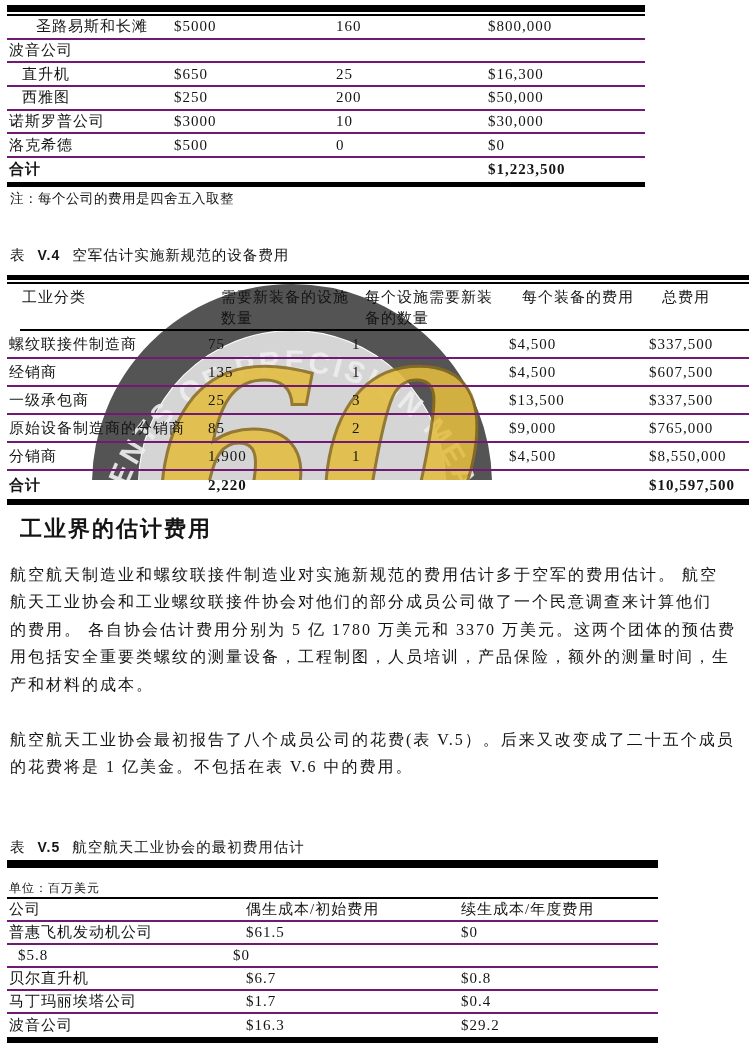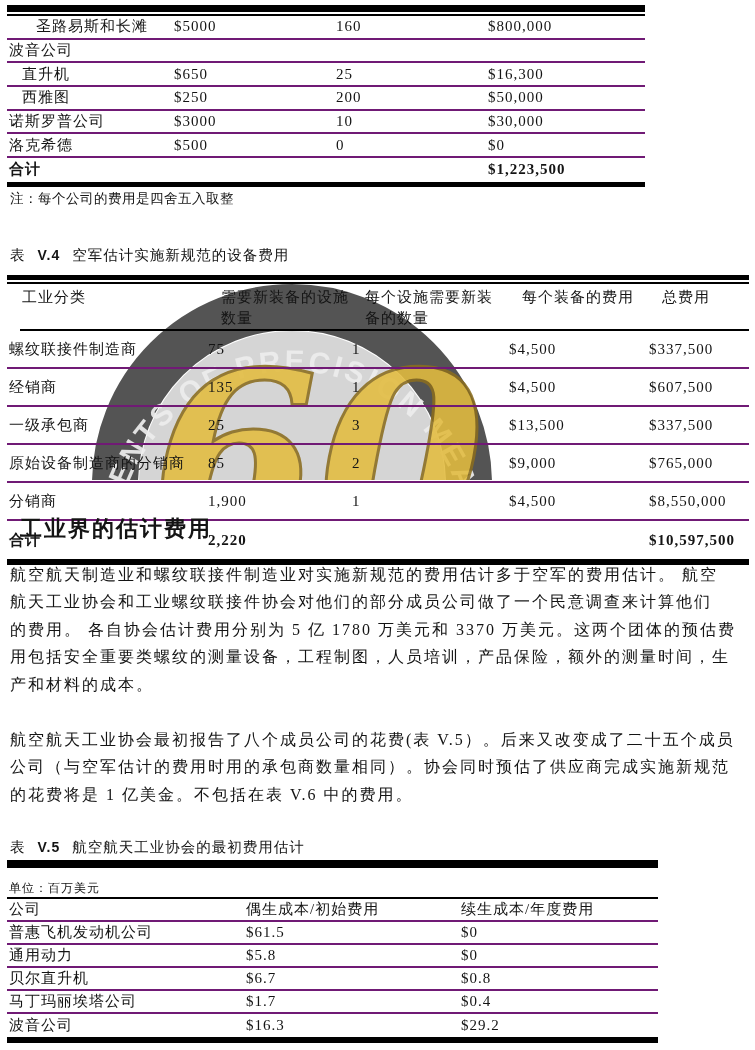--- a/index.html
+++ b/index.html
@@ -29,21 +29,21 @@
   
   .t1 .trow { height:23.7px; }
   .t1 .cl { width:165px; }
   .t1 .c2 { width:162px; }
   .t1 .c3 { width:152px; }
   .t1 .c4 { flex:1; }
   .t1 .ind1 .cl { padding-left:15px; }
   .t1 .ind2 .cl { padding-left:29px; }
 
   
-  .t4 .trow { height:38px; }
+  .t4 .trow { height:28px; }
   .t4 .cl { width:199px; }
   .t4 .c2 { width:144px; }
   .t4 .c3 { width:157px; }
   .t4 .c4 { width:140px; }
   .t4 .c5 { flex:1; }
   .t4head { display:flex; align-items:flex-start; border-bottom:2px solid #000;
             height:47px; padding-top:3px; font-size:15px; letter-spacing:1px;margin-left:13px; }
   .t4head .c { white-space:pre-line; line-height:21px; }
 
   
@@ -219,21 +219,20 @@
 
     <div class="pline">用包括安全重要类螺纹的测量设备，工程制图，人员培训，产品保险，额外的测量时间，生</div>
 
     <div class="pline">产和材料的成本。</div>
   </div>
 
 <div class="abs para" style="left:10px; top:726px; width:740px;">
 
     <div class="pline">航空航天工业协会最初报告了八个成员公司的花费(表 V.5）。后来又改变成了二十五个成员</div>
 
-    <div class="pline">公司（与空军估计的费用时用的承包商数量相同）。协会同时预估了供应商完成实施新规范</div>
 
     <div class="pline">的花费将是 1 亿美金。不包括在表 V.6 中的费用。</div>
   </div>
 
 <div class="abs tbltitle" style="left:10px; top:838px;">
   <span>表</span><span class="tno">V.5</span><span>航空航天工业协会的最初费用估计</span>
 </div>
 
 <div class="abs t5" style="left:7px; top:860px; width:651px;">
   <div class="bar8"></div>
@@ -247,21 +246,20 @@
   </div>
   <div class="rows">
 
       <div class="trow">
         <div class="c cl">普惠飞机发动机公司</div>
         <div class="c c2 num">$61.5</div>
         <div class="c c3 num">$0</div>
       </div>
 
       <div class="trow">
-        <div class="c cl">通用动力</div>
         <div class="c c2 num">$5.8</div>
         <div class="c c3 num">$0</div>
       </div>
 
       <div class="trow">
         <div class="c cl">贝尔直升机</div>
         <div class="c c2 num">$6.7</div>
         <div class="c c3 num">$0.8</div>
       </div>
 

